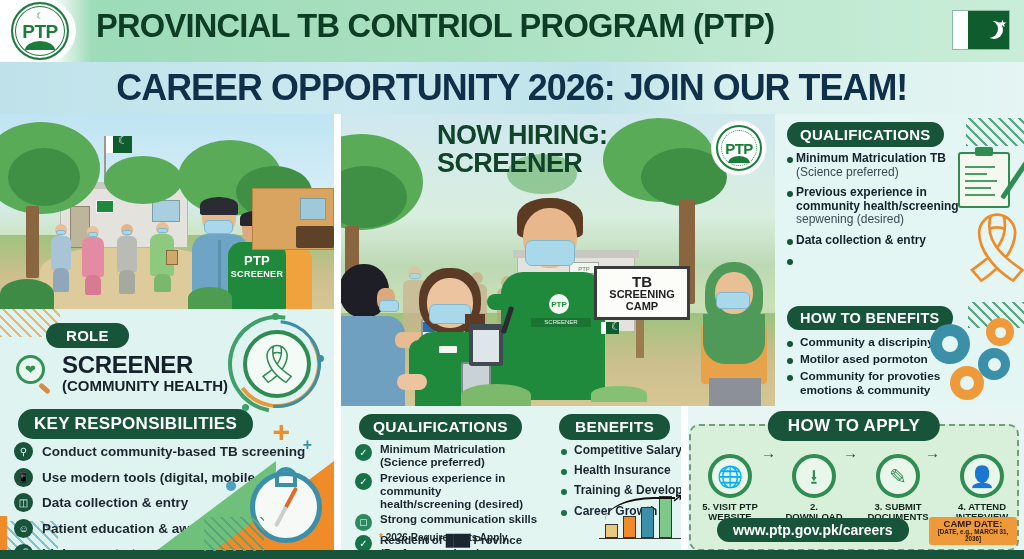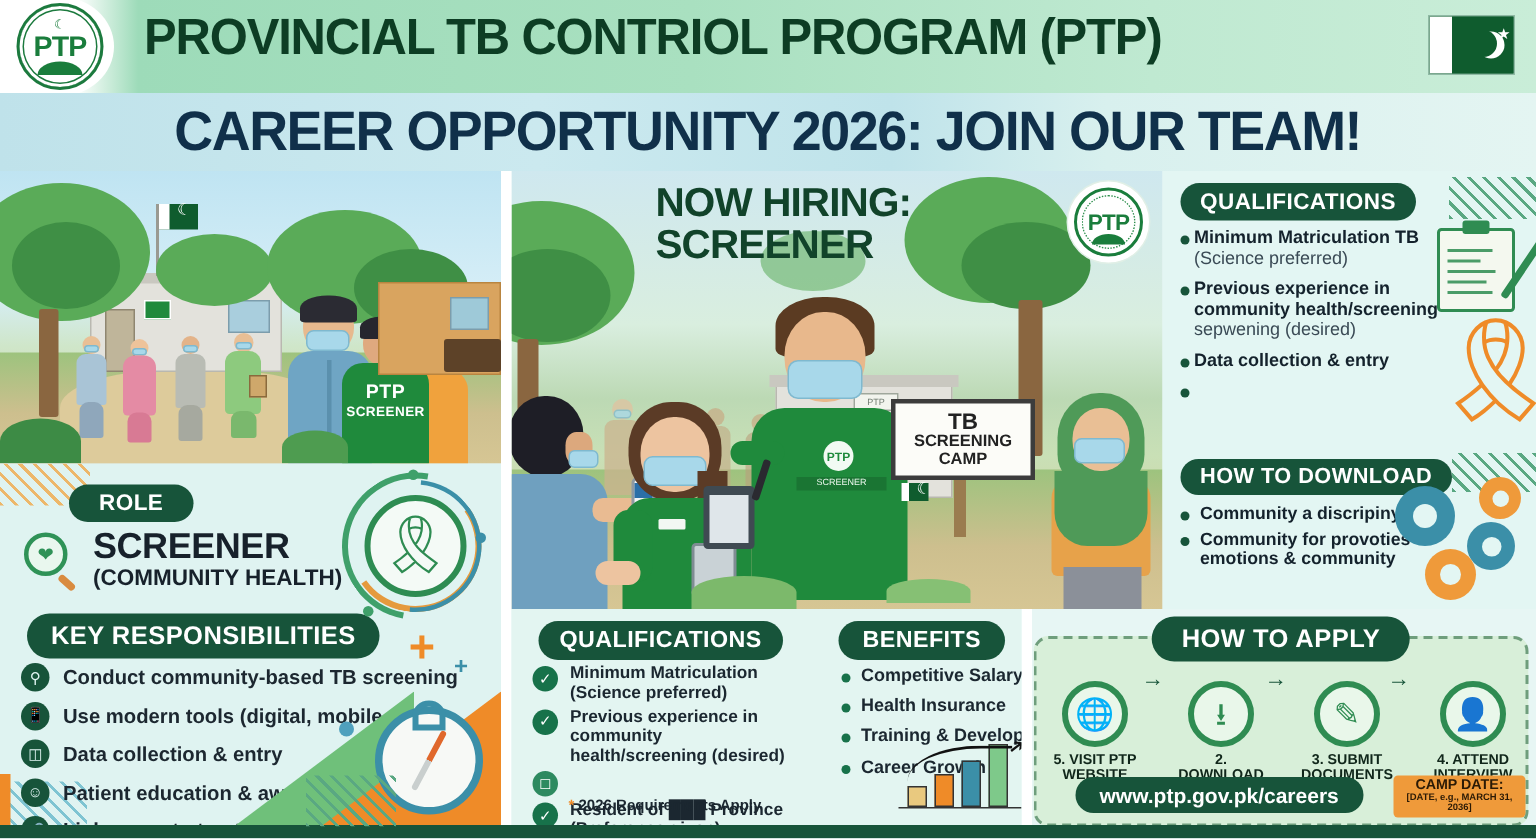--- a/index.html
+++ b/index.html
@@ -673,20 +673,23 @@
       </div>
       <div class="q-item">
         <div class="q-check">✓</div>
         <div class="q-text">
           <div>Previous experience in community</div>
           <div>health/screening (desired)</div>
         </div>
       </div>
       <div class="q-item">
         <div class="q-check alt">☐</div>
+        <div class="q-text">
+          <div>Strong communication skills</div>
+        </div>
       </div>
       <div class="q-item">
         <div class="q-check">✓</div>
         <div class="q-text">
           <div>Resident of ███ Province</div>
           <div>(Preference given)</div>
         </div>
       </div>
     </div>
     <div class="q-note">
@@ -758,25 +761,29 @@
       <div class="clip"></div>
       <div class="ln" style="top:14px;width:30px;"></div>
       <div class="ln" style="top:21px;width:22px;"></div>
       <div class="ln" style="top:28px;width:32px;"></div>
       <div class="ln" style="top:35px;width:26px;"></div>
       <div class="ln" style="top:42px;width:30px;"></div>
       <div class="pencil"></div>
     </div>
     <div class="ribbon-orange">🎗</div>
 
-    <div class="pill hp-pill">HOW TO DOWNLOAD</div>
+    <div class="pill hp-pill">HOW TO BENEFITS</div>
     <div class="hp-list">
       <div class="hp-item">
         <div class="rq-dot"></div>
         <div class="hp-text">Community a discripiny</div>
+      </div>
+      <div class="hp-item">
+        <div class="rq-dot"></div>
+        <div class="hp-text">Motilor ased pormoton</div>
       </div>
       <div class="hp-item">
         <div class="rq-dot"></div>
         <div class="hp-text">Community for provoties emotions &amp; community</div>
       </div>
     </div>
 
     <div class="gears">
       <div class="gear" style="left:2px;top:6px;width:40px;height:40px;background:#3b8fa8;">
           <span style="width:16px;height:16px;"></span>

